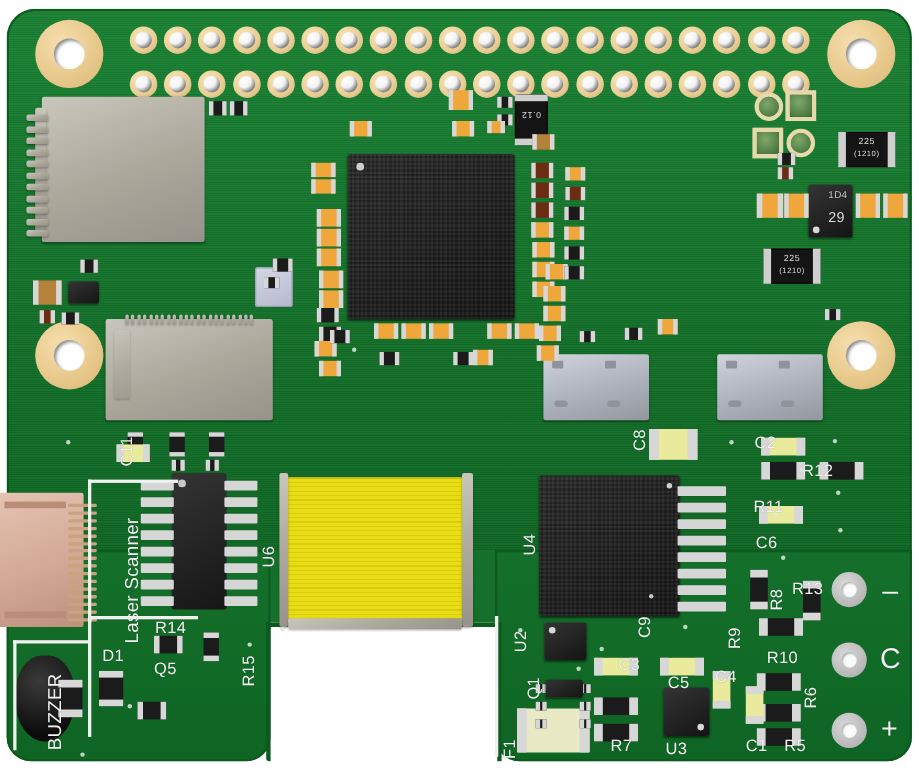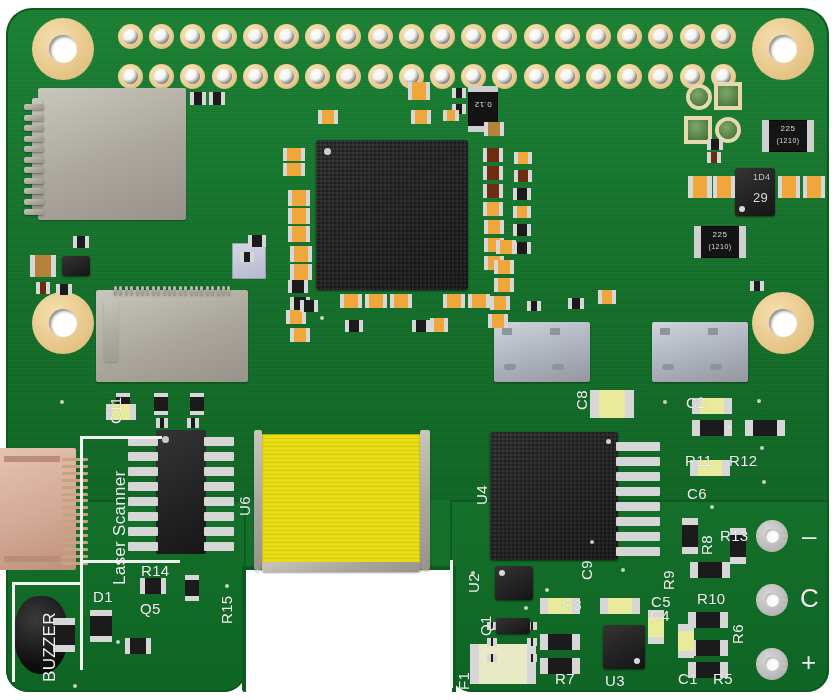--- a/index.html
+++ b/index.html
@@ -951,34 +951,34 @@
 
   <div class="silk med rot90" style="left:107px;top:424px;">C11</div>
   <div class="silk med rot90" style="left:236px;top:516px;">U6</div>
   <div class="silk med" style="left:141px;top:562px;">R14</div>
   <div class="silk med rot90" style="left:218px;top:624px;">R15</div>
   <div class="silk med" style="left:93px;top:588px;">D1</div>
   <div class="silk med" style="left:140px;top:600px;">Q5</div>
 
   <div class="silk med rot90" style="left:573px;top:410px;">C8</div>
   <div class="silk med" style="left:686px;top:394px;">C2</div>
-  <div class="silk med" style="left:729px;top:420px;margin-top:32px;">R12</div>
+  <div class="silk med" style="left:729px;top:420px;">R12</div>
   <div class="silk med" style="left:685px;top:452px;">R11</div>
   <div class="silk med" style="left:687px;top:485px;">C6</div>
   <div class="silk med rot90" style="left:473px;top:505px;">U4</div>
   <div class="silk med rot90" style="left:698px;top:555px;">R8</div>
   <div class="silk med" style="left:720px;top:527px;">R13</div>
   <div class="silk med rot90" style="left:465px;top:593px;">U2</div>
   <div class="silk med rot90" style="left:578px;top:580px;">C9</div>
   <div class="silk med rot90" style="left:660px;top:590px;">R9</div>
   <div class="silk med" style="left:697px;top:590px;">R10</div>
   <div class="silk med" style="left:583px;top:588px;opacity:0;"></div>
 
   <div class="silk med" style="left:562px;top:596px;">C3</div>
-  <div class="silk med" style="left:607px;top:593px;margin-left:44px;">C5</div>
+  <div class="silk med" style="left:607px;top:612px;">C5</div>
   <div class="silk med" style="left:650px;top:607px;">C4</div>
   <div class="silk med rot90" style="left:477px;top:636px;">Q1</div>
   <div class="silk med rot90" style="left:729px;top:644px;">R6</div>
   <div class="silk med rot90" style="left:455px;top:690px;">F1</div>
   <div class="silk med" style="left:555px;top:670px;">R7</div>
   <div class="silk med" style="left:605px;top:672px;">U3</div>
   <div class="silk med" style="left:678px;top:670px;">C1</div>
   <div class="silk med" style="left:713px;top:670px;">R5</div>
 
   <div class="silkline" style="left:80px;top:560px;width:3px;height:110px;"></div>

